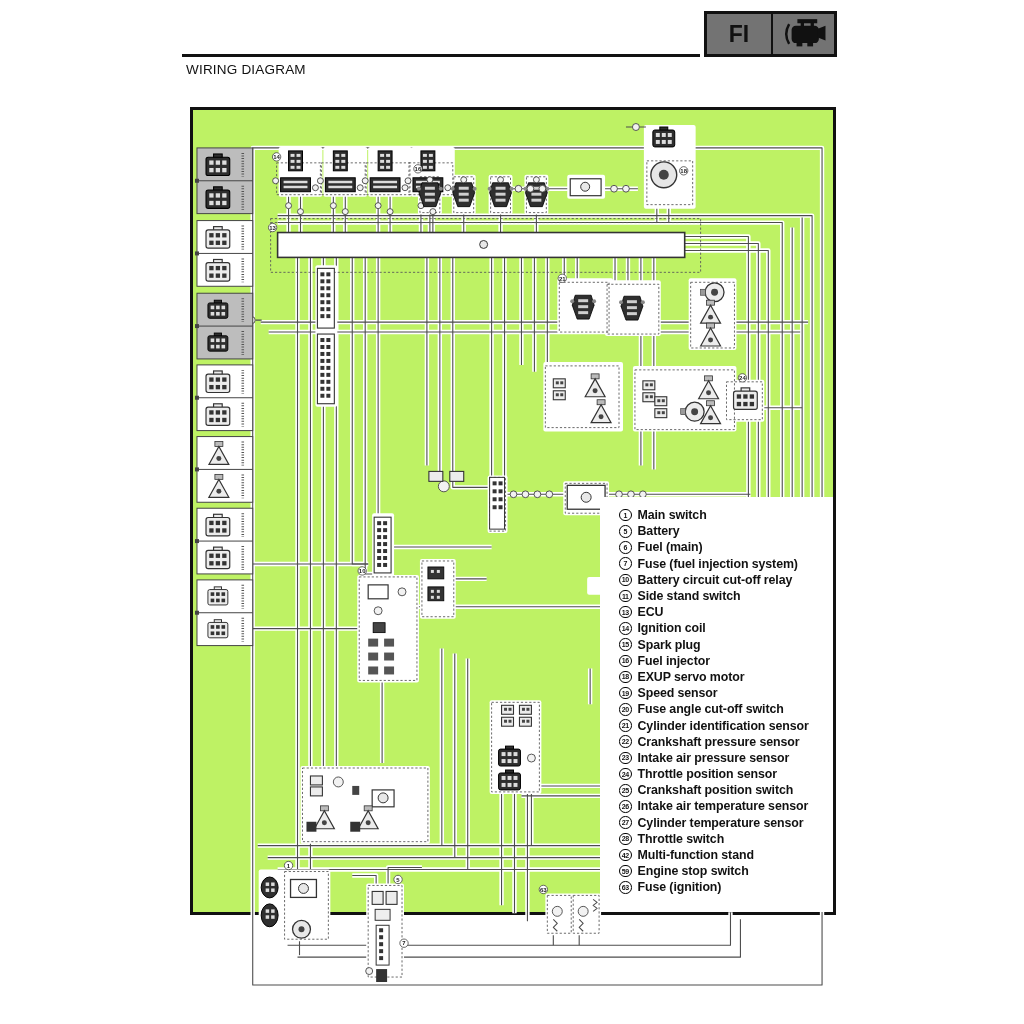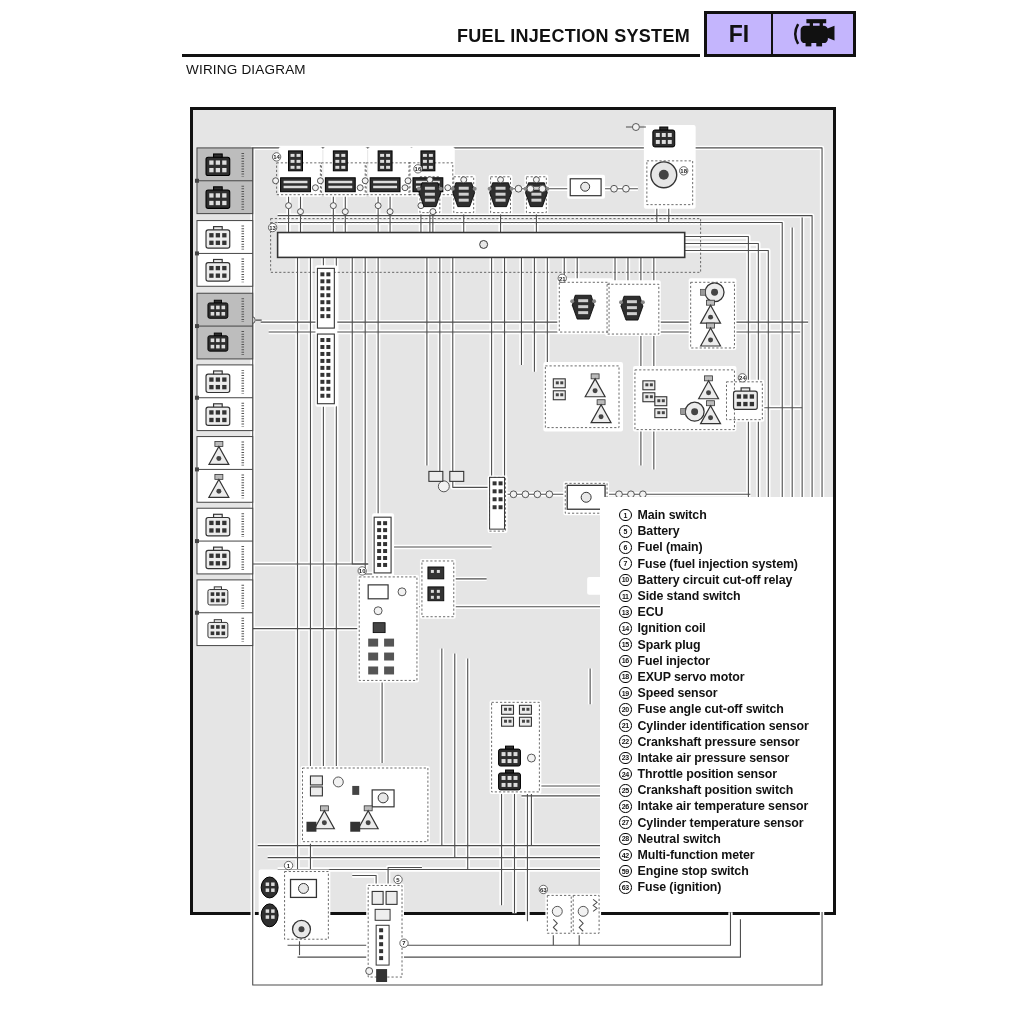--- a/index.html
+++ b/index.html
@@ -3,30 +3,30 @@
 <meta charset="utf-8">
 <style>
   html,body{margin:0;padding:0;background:#fff;width:1024px;height:1024px;
     font-family:"Liberation Sans", sans-serif;color:#111;overflow:hidden}
   .stage{position:relative;width:1024px;height:1024px;background:#fff}
 
   
   .page-title{position:absolute;left:182px;top:26px;width:508px;text-align:right;
     font-size:18px;font-weight:bold;letter-spacing:.3px;white-space:nowrap}
   .title-rule{position:absolute;left:182px;top:54px;width:518px;height:3px;background:#111}
-  .fi-box{position:absolute;left:704px;top:11px;width:152px;height:46px;
-    border:3px solid #111;display:flex;box-sizing:border-box;background:#c4b5fd}
+  .fi-box{position:absolute;left:704px;top:11px;width:133px;height:46px;
+    border:3px solid #111;display:flex;box-sizing:border-box;background:#737373}
   .fi-cell{width:64px;display:flex;align-items:center;justify-content:center;
     font-size:23px;font-weight:bold}
   .fi-icon-cell{flex:1;border-left:2.5px solid #111;display:flex;align-items:center;justify-content:center}
   .section-heading{position:absolute;left:186px;top:62px;font-size:13.5px;font-weight:normal;letter-spacing:.2px}
 
   
   .panel{position:absolute;left:190px;top:107px;width:646px;height:808px;
-    background:#e5e5e5;border:3px solid #111;box-sizing:border-box}
+    background:#bef264;border:3px solid #111;box-sizing:border-box}
   .panel svg.diagram{position:absolute;left:0;top:0;width:640px;height:895px}
 
   
   .halo{stroke:#fff;stroke-width:4.4;fill:none;stroke-linejoin:round}
   .wire{stroke:#4d4d4d;stroke-width:1.1;fill:none;stroke-linejoin:round}
   .dash{stroke:#5a5a5a;stroke-width:.9;fill:none;stroke-dasharray:2.2 2}
   .patch{fill:#fff}
   .cstroke{stroke:#333;stroke-width:1.1;fill:#ececec}
   .node{fill:#f2f2f2;stroke:#444;stroke-width:.9}
   .refc{fill:#fff;stroke:#444;stroke-width:.8}
@@ -40,21 +40,20 @@
   .lnum{flex:0 0 auto;width:12.5px;height:12.5px;border:1.2px solid #000;border-radius:50%;
     display:flex;align-items:center;justify-content:center;font-size:7px;font-weight:bold;
     letter-spacing:-.4px;margin-right:6px;box-sizing:border-box;line-height:1}
   .llabel{font-size:12.4px;font-weight:bold;letter-spacing:-.1px}
 </style>
 </head>
 <body>
 
 <div class="stage">
 
-  <div class="page-title">FUEL INJECTION SYSTEM</div>
   <div class="title-rule"></div>
   <div class="fi-box">
     <div class="fi-cell">FI</div>
     <div class="fi-icon-cell">
       <svg width="54" height="38" viewBox="0 0 64 46">
         <path d="M14,11 q-7,12 0,24" stroke="#111" stroke-width="3" fill="none"></path>
         <rect x="24" y="5" width="24" height="5" fill="#111"></rect>
         <rect x="28" y="9" width="4" height="5" fill="#111"></rect>
         <rect x="40" y="9" width="4" height="5" fill="#111"></rect>
         <rect x="17" y="13" width="33" height="21" rx="5" fill="#111"></rect>
@@ -723,26 +722,26 @@
           <span class="llabel">Intake air temperature sensor</span>
         </div>
 
         <div class="legend-item">
           <span class="lnum">27</span>
           <span class="llabel">Cylinder temperature sensor</span>
         </div>
 
         <div class="legend-item">
           <span class="lnum">28</span>
-          <span class="llabel">Neutral switch</span>
+          <span class="llabel">Throttle switch</span>
         </div>
 
         <div class="legend-item">
           <span class="lnum">42</span>
-          <span class="llabel">Multi-function meter</span>
+          <span class="llabel">Multi-function stand</span>
         </div>
 
         <div class="legend-item">
           <span class="lnum">59</span>
           <span class="llabel">Engine stop switch</span>
         </div>
 
         <div class="legend-item">
           <span class="lnum">63</span>
           <span class="llabel">Fuse (ignition)</span>

